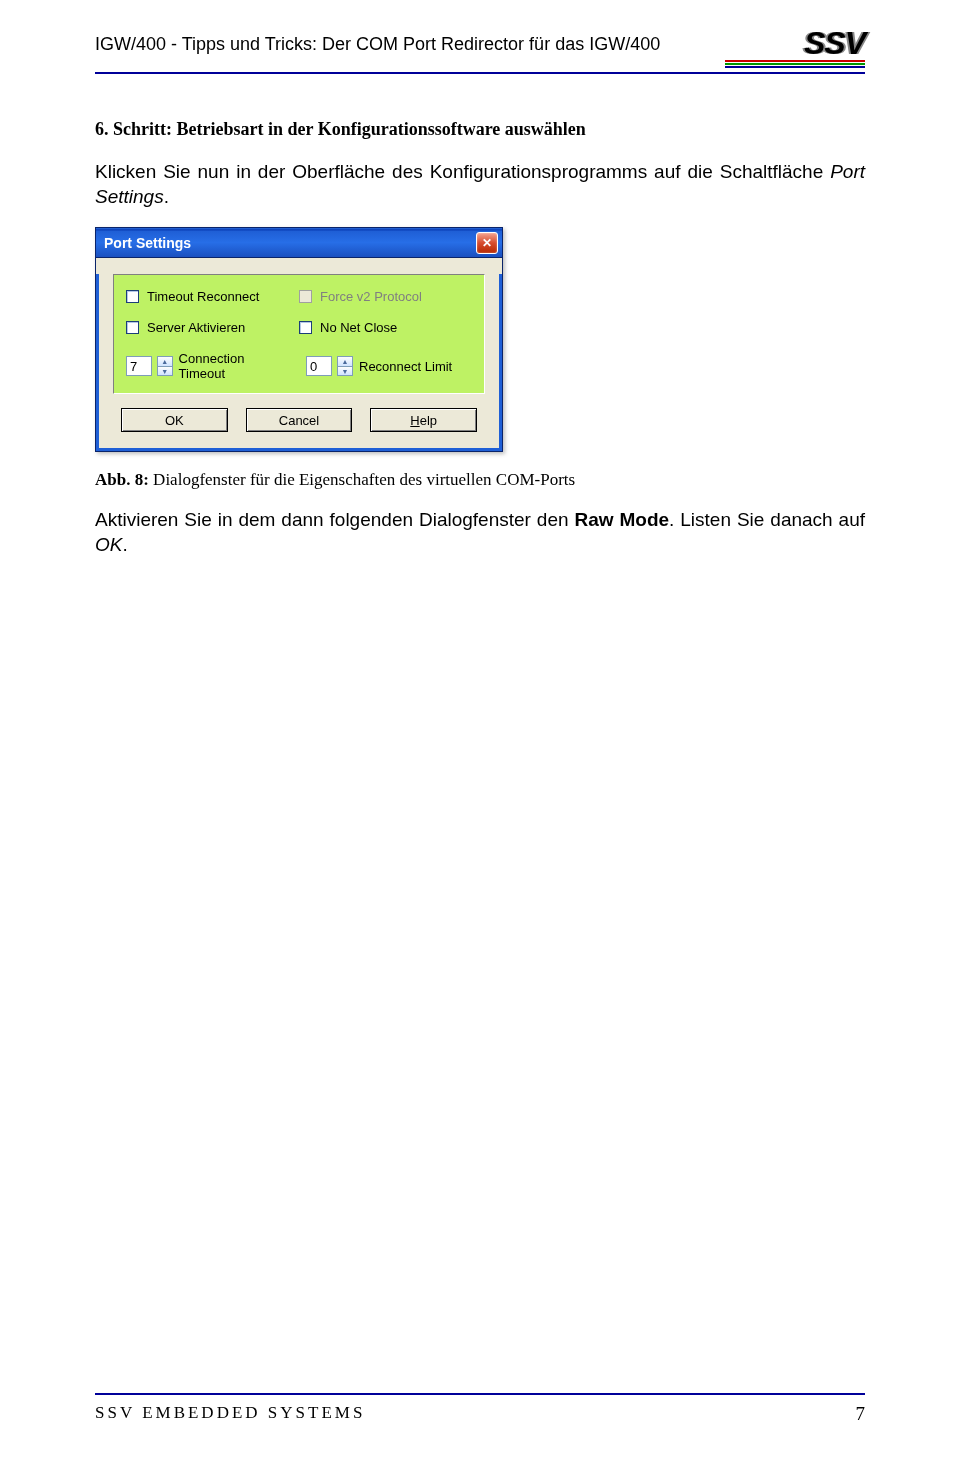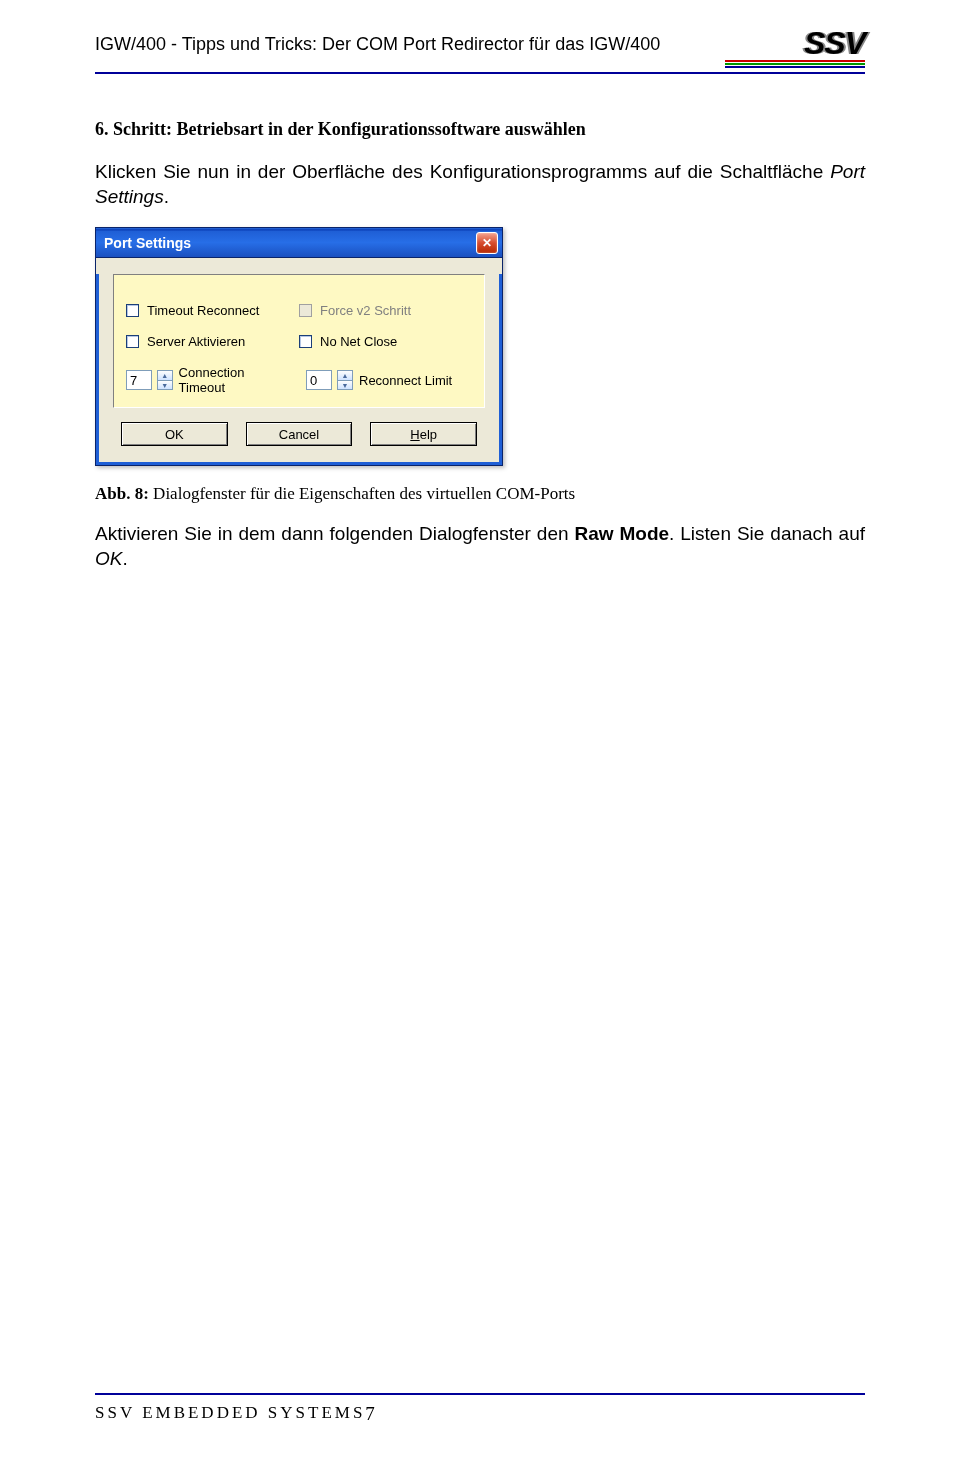--- a/index.html
+++ b/index.html
@@ -124,22 +124,22 @@
     border-left: 3px solid #1f5fd6;
     border-right: 3px solid #1f5fd6;
     border-bottom: 3px solid #1f5fd6;
     padding: 0;
   }
   .opts {
     margin: 16px 14px 10px 14px;
     border: 1px solid #fff;
     border-top-color: #808080;
     border-left-color: #808080;
-    background: #fef9c3;
-    padding: 28px 12px 12px 12px;
+    background: #bef264;
+    padding: 14px 12px 12px 12px;
   }
   .opt-row {
     display: flex;
     justify-content: space-between;
     margin-bottom: 16px;
   }
   .opt-row:last-child { margin-bottom: 4px; }
   .chk {
     display: flex;
     align-items: center;
@@ -214,20 +214,21 @@
     left: 95px; right: 95px;
     bottom: 40px;
   }
   .bottom-rule {
     border: none;
     border-top: 2px solid #000099;
     margin-bottom: 8px;
   }
   .footer-row {
     display:flex;
+    justify-content: space-between;
     font-family: "Times New Roman", Times, serif;
     font-size: 17px;
     letter-spacing: 3px;
   }
   .page-num { letter-spacing: 0; font-size: 19px; }
 </style>
 </head>
 <body>
 
 <div class="page">
@@ -259,21 +260,21 @@
       <div class="dlg-inner">
         <div class="opts">
 
           <div class="opt-row">
             <label class="chk">
               <span class="chk-box"></span>
               <span class="chk-label">Timeout Reconnect</span>
             </label>
             <label class="chk disabled">
               <span class="chk-box"></span>
-              <span class="chk-label">Force v2 Schritt</span>
+              <span class="chk-label">Force v2 Protocol</span>
             </label>
           </div>
 
           <div class="opt-row">
             <label class="chk">
               <span class="chk-box"></span>
               <span class="chk-label">Server Aktivieren</span>
             </label>
             <label class="chk">
               <span class="chk-box"></span>

